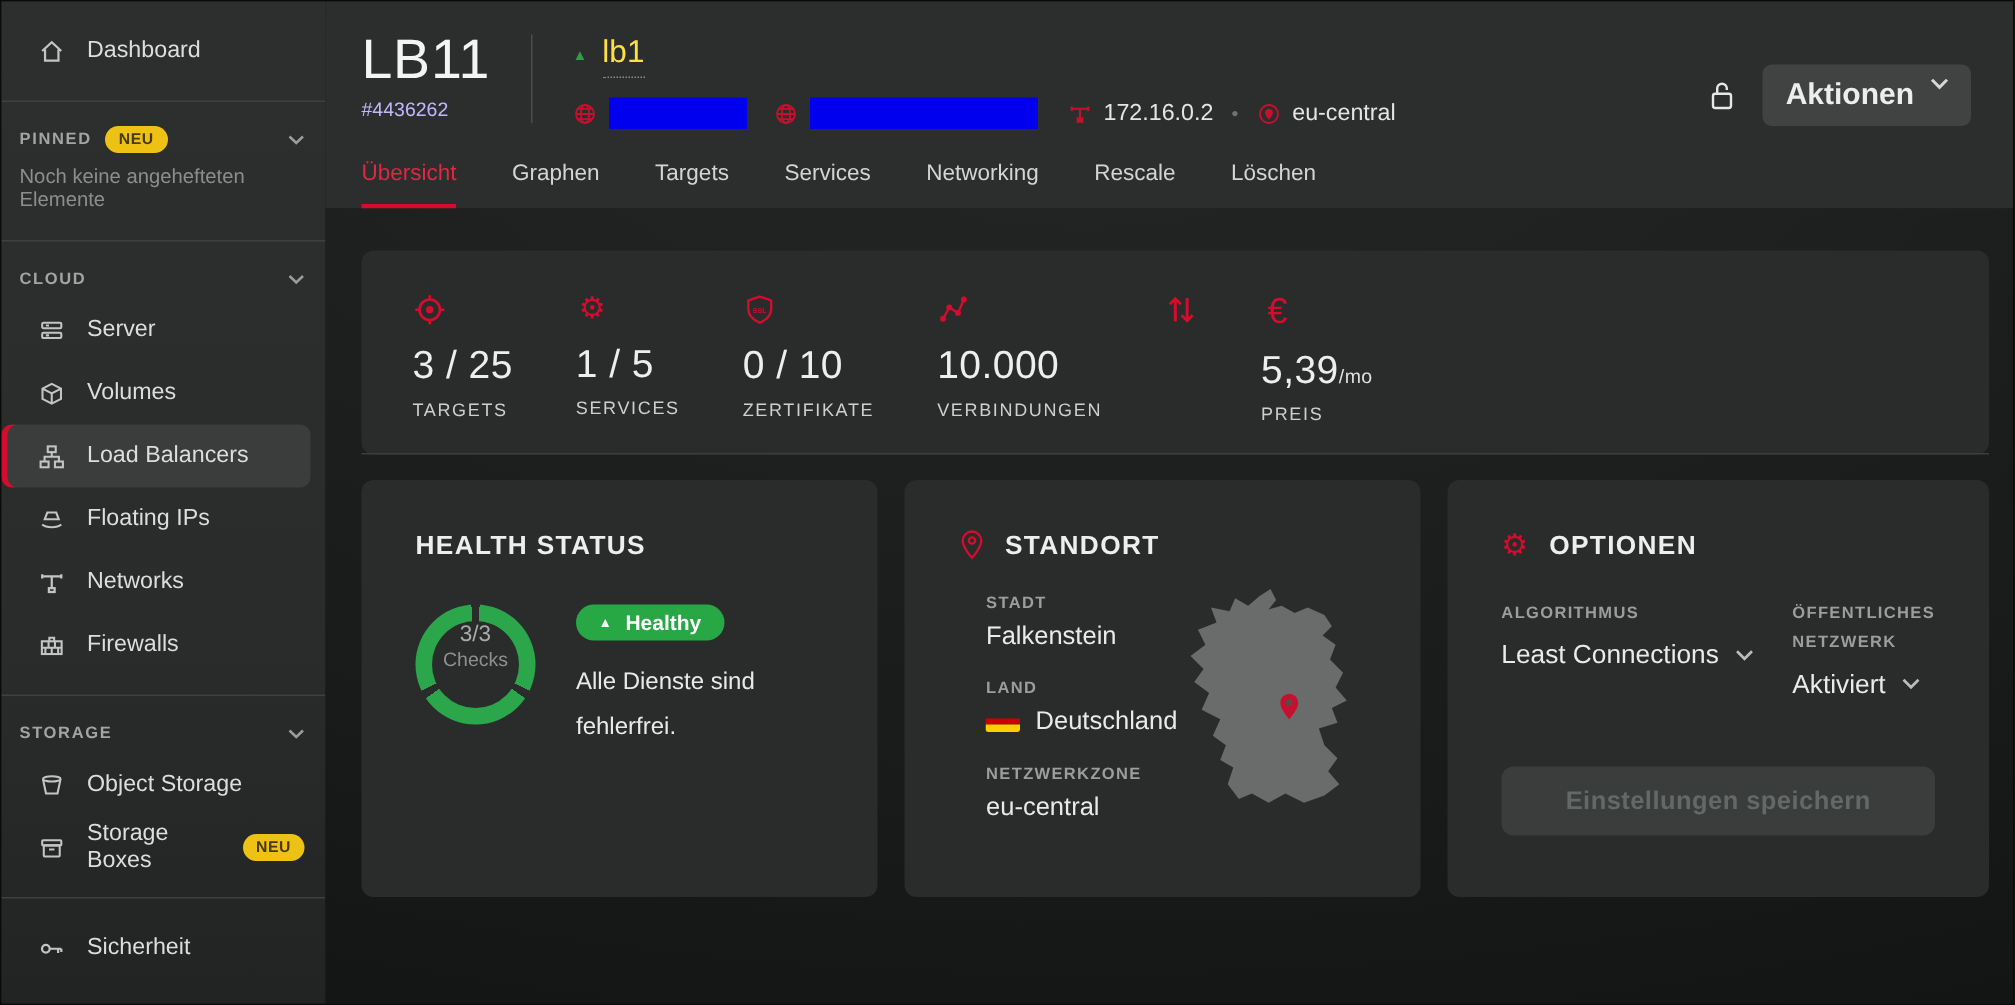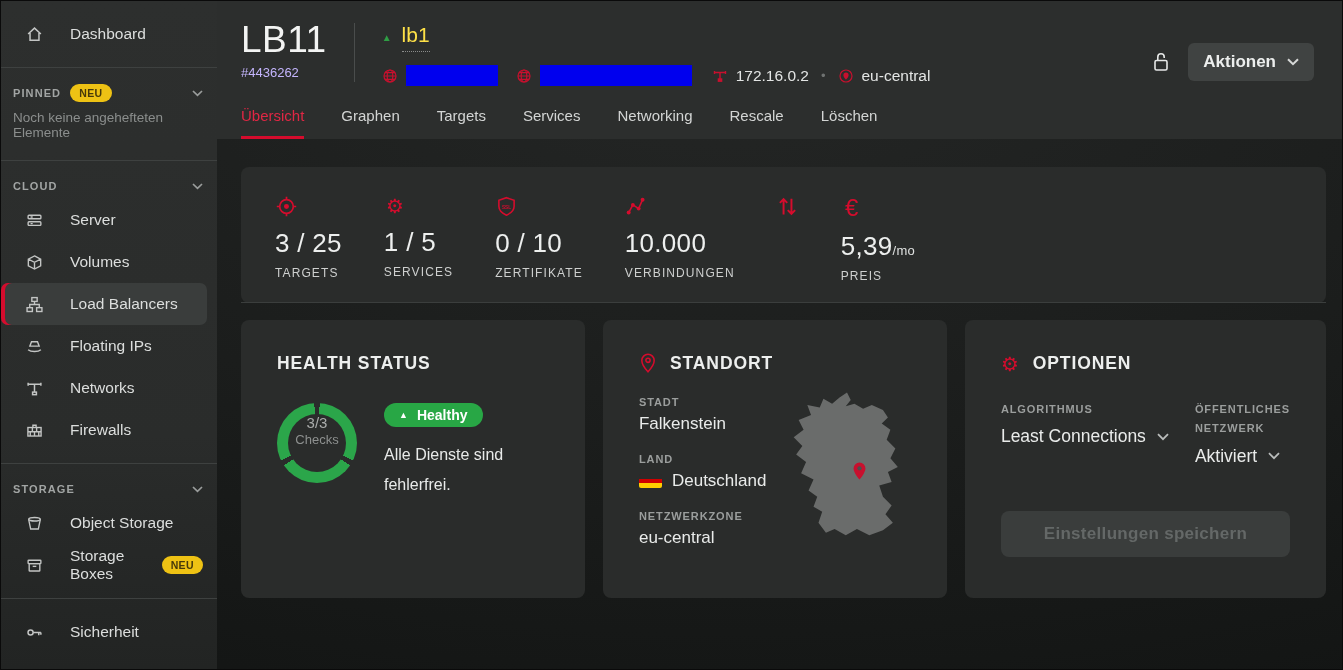--- a/index.html
+++ b/index.html
@@ -2,21 +2,21 @@
 <html><head>
 <meta charset="utf-8">
 <style>
   * { margin:0; padding:0; box-sizing:border-box; cursor:default; }
   html,body { width:1343px; height:670px; overflow:hidden; }
   body { font-family:"Liberation Sans","DejaVu Sans",sans-serif; background:#161817; color:#e6e8e7; }
   .app { display:flex; width:1343px; height:670px; border:1px solid #0a0a0a; }
 
   
   .sidebar { flex:0 0 216px; background:linear-gradient(180deg,#2d2f2e 0%,#2a2c2b 65%,#222423 100%); padding-top:12px; overflow:hidden; }
-  .nav-item { display:flex; align-items:center; gap:27px; height:42px; padding:0 14px 0 24px; font-size:15.5px; color:#dcdedd; cursor:pointer; position:relative; }
+  .nav-item { display:flex; align-items:center; gap:15px; height:42px; padding:0 14px 0 24px; font-size:15.5px; color:#dcdedd; cursor:pointer; position:relative; }
   .nav-item .icn { width:18px; height:18px; flex:none; color:#c3c5c4; display:flex; align-items:center; justify-content:center; }
   .nav-item.active { background:#3a3d3c; border-radius:7px; margin-right:10px; box-shadow:inset 4px 0 0 #d50c2d; }
   .sb-div { height:1px; background:#3e4140; margin:12px 0; }
   .sec-head { display:flex; align-items:center; height:26px; padding:0 14px 0 12px; font-size:11px; font-weight:700; letter-spacing:1.1px; color:#a2a5a4; cursor:pointer; }
   .sec-head .chev { margin-left:auto; color:#9a9d9c; display:flex; }
   .badge-neu { background:#eec214; color:#46390a; font-size:10.5px; font-weight:700; letter-spacing:.4px; padding:3px 9px; border-radius:10px; margin-left:9px; }
   .sb-empty { padding:4px 12px 8px; font-size:13.5px; color:#8b8e8d; }
 
   
   .main { flex:1; display:flex; flex-direction:column; min-width:0; }
@@ -31,21 +31,21 @@
   .ip-row { display:flex; align-items:center; margin-top:13px; font-size:15.5px; color:#e3e5e4; }
   .ip-row .ricn { color:#c8102e; display:flex; margin-right:8px; }
   .redact { height:21px; background:#0000ee; display:inline-block; }
   .r1 { width:92px; margin-right:18px; }
   .r2 { width:152px; margin-right:20px; }
   .dot-sep { color:#6f7271; margin:0 12px; font-size:13px; }
   .header-actions { margin-left:auto; display:flex; align-items:center; gap:17px; padding:22px 12px 0 0; }
   .lock { color:#96999
 
 8; display:flex; }
-  .btn-aktionen { display:inline-flex; align-items:center; gap:11px; background:#404342; border:none; border-radius:6px; color:#eceeed; font-family:inherit; font-size:17px; font-weight:700; padding:9px 15px; cursor:pointer; }
+  .btn-aktionen { display:inline-flex; gap:11px; background:#404342; border:none; border-radius:6px; color:#eceeed; font-family:inherit; font-size:20px; font-weight:700; padding:9px 15px; cursor:pointer; }
   .btn-aktionen .chev { display:flex; color:#d6d8d7; }
   .tabs { display:flex; gap:37px; margin-top:21px; }
   .tab { font-size:15px; color:#d3d5d4; padding-bottom:12px; border-bottom:3px solid transparent; cursor:pointer; }
   .tab.active { color:#e02744; border-bottom-color:#d50c2d; }
 
   .content { flex:1; padding:28px 16px 0 24px; background:radial-gradient(130% 130% at 45% -15%, #242625 0%, #1b1d1c 55%, #131514 100%); }
 
   
   .stats-card { background:#2a2c2b; border-radius:8px; }
   .stats-row { display:flex; gap:42px; padding:27px 32px 19px 34px; }
@@ -74,21 +74,21 @@
       #2a2c2b 116deg 124deg, #2ba64a 124deg 236deg,
       #2a2c2b 236deg 244deg, #2ba64a 244deg 356deg, #2a2c2b 356deg 360deg); }
   .donut-hole { position:absolute; inset:11px; background:#2a2c2b; border-radius:50%; display:flex; flex-direction:column; align-items:center; justify-content:flex-start; }
   .donut-val { font-size:15px; color:#a9abaa; }
   .donut-lbl { font-size:13px; color:#8d908f; margin-top:1px; }
   .badge-healthy { display:inline-flex; align-items:center; gap:9px; background:#28a745; color:#fff; border-radius:14px; padding:4px 15px; font-size:14px; font-weight:700; }
   .badge-healthy .tri { font-size:9px; }
   .health-msg { margin-top:13px; font-size:16px; color:#e8eae9; line-height:1.85; max-width:175px; }
 
   
-  .loc-body { display:flex; justify-content:space-between; margin-top:22px; }
+  .loc-body { display:flex; justify-content:flex-end; margin-top:22px; }
   .loc-field { margin-bottom:19px; }
   .loc-label { font-size:11px; font-weight:700; letter-spacing:.9px; color:#9b9e9d; margin-bottom:6px; }
   .loc-value { font-size:17px; color:#e9ebea; display:flex; align-items:center; gap:10px; }
   .flag-de { width:23px; height:14px; border-radius:2px; overflow:hidden; display:flex; flex-direction:column; flex:none; }
   .flag-de i { flex:1; display:block; }
   .flag-de .b { background:#2b2b2b; } .flag-de .r { background:#d00000; } .flag-de .g { background:#ffce00; }
   .map-wrap { position:relative; width:124px; margin:-6px 2px 0 0; flex:none; }
   .map-pin { position:absolute; left:53%; top:40%; }
 
   

